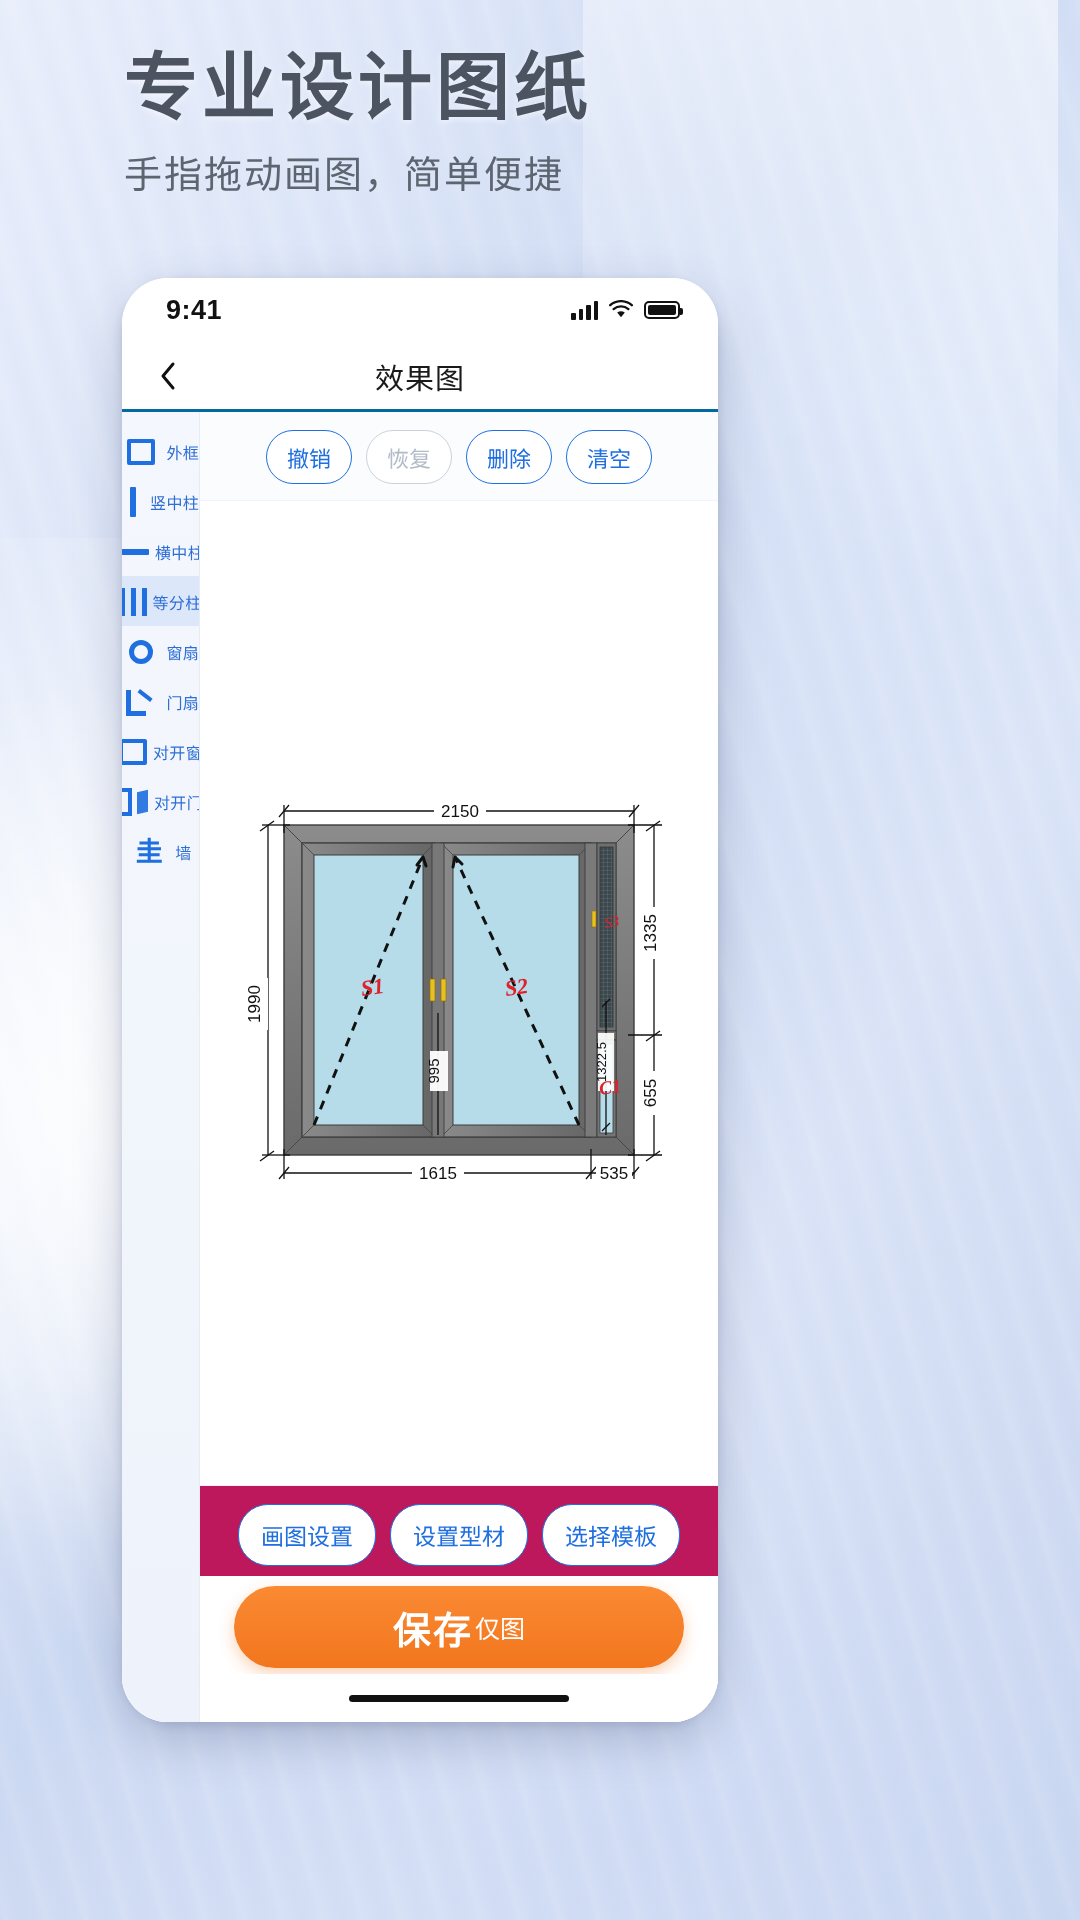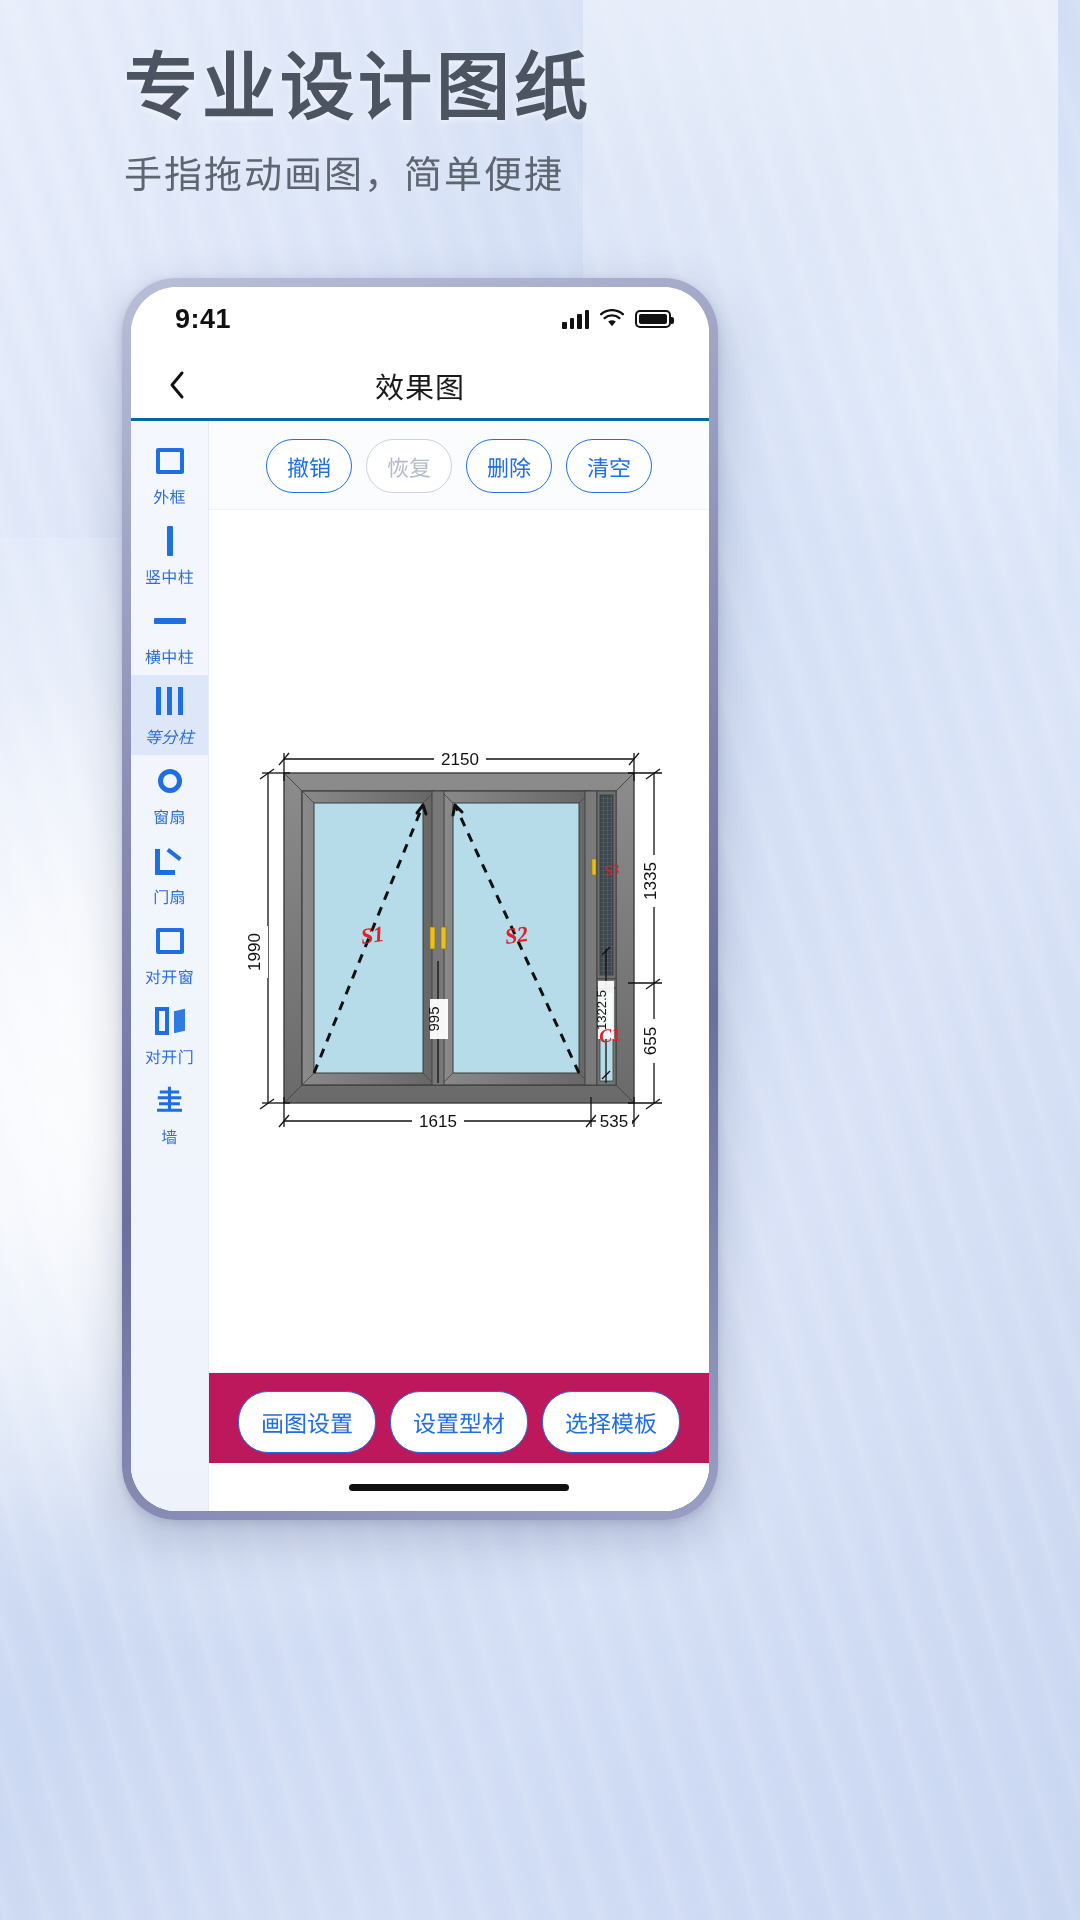--- a/index.html
+++ b/index.html
@@ -60,24 +60,23 @@
     font-size: 38px;
     font-weight: 400;
     color: #5d6570;
     letter-spacing: 2px;
   }
 
   
   .phone {
     position: absolute;
     left: 122px; top: 278px;
-    width: 596px; height: 1242px;
+    width: 596px; height: 1444px;
     border-radius: 54px;
     background: linear-gradient(160deg, #b9bfd8 0%, #8b8fb5 35%, #6b6f9c 65%, #9aa0c4 100%);
-    padding: 9px;
     box-shadow: 0 18px 48px rgba(70,80,120,0.28), 0 3px 10px rgba(70,80,120,0.18);
     z-index: 5;
   }
   .phone-screen {
     width: 100%; height: 100%;
     border-radius: 46px;
     background: #ffffff;
     overflow: hidden;
     position: relative;
     display: flex;
@@ -147,26 +146,26 @@
     background: linear-gradient(180deg, #f4f7fd 0%, #eef3fb 100%);
     border-right: 1px solid #e6ecf6;
     padding-top: 14px;
     display: flex; flex-direction: column;
     align-items: center;
     gap: 0px;
     overflow: hidden;
   }
   .tool {
     width: 100%;
-    display: flex; flex-direction: column;
+    display: flex; flex-direction: row;
     align-items: center; justify-content: center;
     padding: 9px 0 7px;
     gap: 6px;
   }
-  .tool.active { background: rgba(214,226,248,0.75); font-style: italic; }
+  .tool.active { background: rgba(214,226,248,0.75); }
   .tool-ico {
     height: 34px; width: 40px;
     display: flex; align-items: center; justify-content: center;
   }
   .tool-label {
     font-size: 16px; color: #2e6fd6; letter-spacing: .3px; white-space: nowrap;
   }
   
   .ic-frame { width: 28px; height: 26px; border: 4px solid #1f6fe0; border-radius: 2px; }
   .ic-vmul  { width: 6px;  height: 30px; background: #1f6fe0; border-radius: 1px; }
@@ -514,20 +513,26 @@
             </svg>
           </div>
         </div>
 
         <div class="bottombar">
           <div class="obtn">画图设置</div>
           <div class="obtn">设置型材</div>
           <div class="obtn">选择模板</div>
         </div>
 
+        <div class="save-wrap">
+          <div class="save-btn">
+            <span class="save-main">保存</span>
+            <span class="save-sub">仅图</span>
+          </div>
+        </div>
 
         <div class="homebar-wrap">
           <div class="homebar"></div>
         </div>
 
       </div>
     </div>
   </div>
 </div>
 

